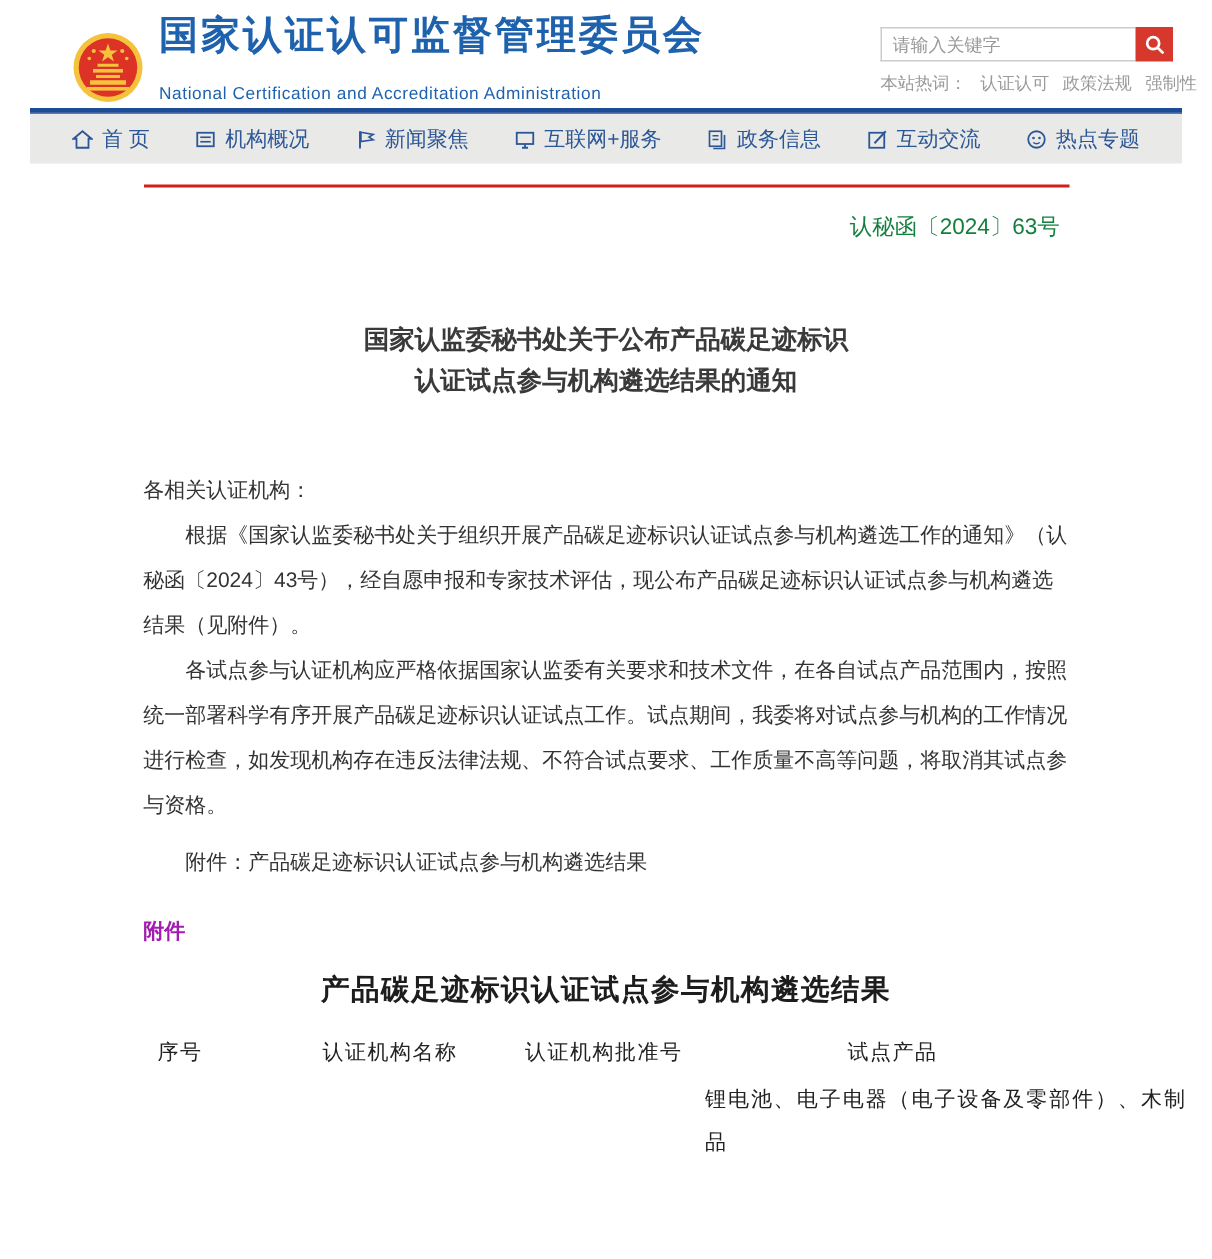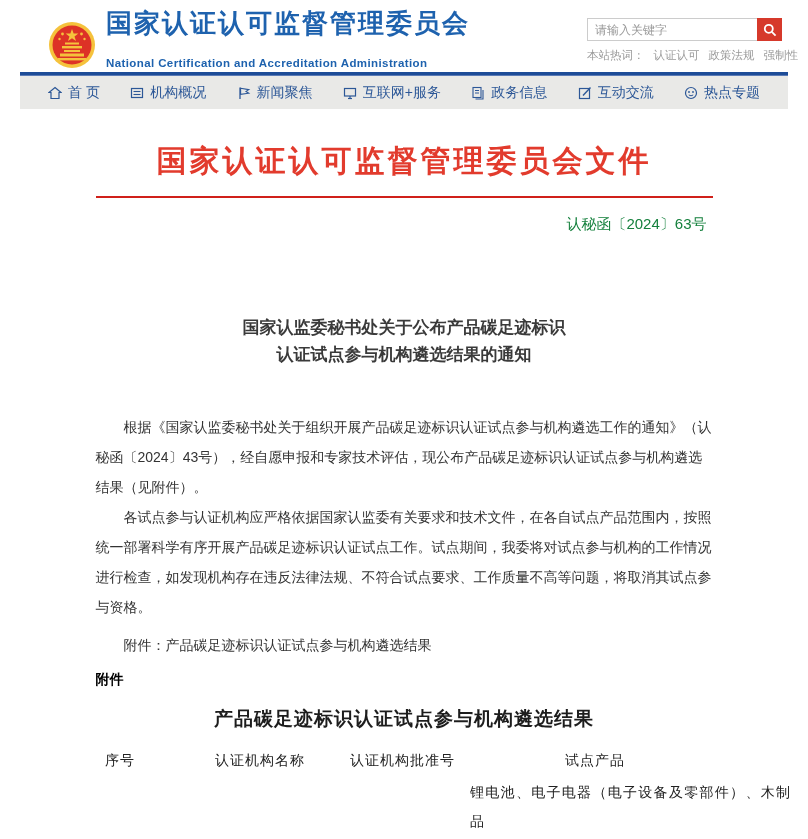--- a/index.html
+++ b/index.html
@@ -6,21 +6,21 @@
   body { background:#fff; }
   .page {
     width:808px; height:839px; position:relative; overflow:hidden;
     background:#fff; font-family:"Liberation Sans", sans-serif;
   }
   
   .header { position:relative; height:72px; background:#fff; }
   .brand { position:absolute; left:48px; top:8px; display:flex; align-items:flex-end; cursor:pointer; }
   .emblem { width:48px; height:48px; margin-right:10px; }
   .site-title { font-size:26px; font-weight:bold; color:#1e62ae; letter-spacing:2px; line-height:30px; }
-  .site-subtitle { font-size:11.5px; font-weight:bold; color:#1e62ae; letter-spacing:.4px; margin-top:19px; }
+  .site-subtitle { font-size:11.5px; font-weight:normal; color:#1e62ae; letter-spacing:.4px; margin-top:19px; }
   .search-area { position:absolute; right:26px; top:18px; width:195px; }
   .search-row { display:flex; align-items:stretch; }
   .search-input { flex:1; height:23px; border:1px solid #ccc; border-right:none; padding:0 7px; font-size:12px; color:#333; outline:none; }
   .search-input::placeholder { color:#999; }
   .search-btn { width:27px; height:23px; background:#d6392b; border:none; display:flex; align-items:center; justify-content:center; cursor:pointer; }
   .hot-words { margin-top:7px; font-size:11.5px; color:#9a9a9a; display:flex; gap:9px; white-space:nowrap; }
   .hot-word { color:#9a9a9a; cursor:pointer; }
   
   .nav-wrap { margin:0 20px; }
   .nav-topline { height:4px; background:#1d4c97; border-bottom:1px solid #5a7ab5; }
@@ -28,25 +28,25 @@
   .nav-item { display:flex; align-items:center; gap:6px; color:#2c5797; font-size:14px; cursor:pointer; }
   .nav-icon { width:14px; height:14px; display:block; }
   
   .banner-title {
     margin-top:32px; text-align:center; color:#e23b2d; font-weight:bold;
     font-size:30px; letter-spacing:3px; font-family:"Liberation Serif", serif;
   }
   .publish-line { margin-top:21px; text-align:center; font-size:12px; color:#e1493b; }
   .red-rule { width:617px; height:2px; background:#d0201a; margin:14px auto 0; }
   .doc-number { width:617px; margin:17px auto 0; text-align:right; font-size:15px; color:#15803d; padding-right:6px; }
-  .doc-title { margin-top:80px; text-align:center; font-size:17px; font-weight:bold; color:#3a3a3a; line-height:27px; }
+  .doc-title { margin-top:52px; text-align:center; font-size:17px; font-weight:bold; color:#3a3a3a; line-height:27px; }
   .doc-body { width:617px; margin:44px auto 0; font-size:14px; color:#333; line-height:30px; }
   .para { text-indent:2em; }
   .att-line { text-indent:2em; margin-top:8px; }
-  .att-label { margin-top:4px; font-weight:bold; color:#000000; }
+  .att-label { margin-top:16px; font-weight:bold; color:#a21caf; }
   
   .att-title {
     margin-top:12px; text-align:center; font-size:19px; font-weight:bold; color:#1d1d1d;
     font-family:"Liberation Serif", serif; letter-spacing:1px;
   }
   .att-table { position:relative; height:110px; margin-top:6px; font-family:"Liberation Serif", serif; color:#222; }
   .th { position:absolute; top:14px; font-size:14px; letter-spacing:1px; }
   .th-no   { left:105px; }
   .th-org  { left:215px; }
   .th-code { left:350px; }
@@ -153,30 +153,30 @@
           <circle cx="7" cy="7" r="5.5" fill="none" stroke="#2c5797" stroke-width="1.2"></circle>
           <circle cx="5" cy="6" r="0.9" fill="#2c5797"></circle>
           <circle cx="9" cy="6" r="0.9" fill="#2c5797"></circle>
           <path d="M4.8 9 Q7 10.6 9.2 9" fill="none" stroke="#2c5797" stroke-width="1"></path>
         </svg>
         <span>热点专题</span>
       </div>
     </div>
   </div>
 
-  <div class="banner-title">国家认证认可监督管理委员会文件</div>
   <div class="red-rule"></div>
   <div class="doc-number">认秘函〔2024〕63号</div>
 
   <div class="doc-title">
     <div>国家认监委秘书处关于公布产品碳足迹标识</div>
     <div>认证试点参与机构遴选结果的通知</div>
   </div>
 
   <div class="doc-body">
+    <div>各相关认证机构：</div>
     <p class="para">根据《国家认监委秘书处关于组织开展产品碳足迹标识认证试点参与机构遴选工作的通知》（认秘函〔2024〕43号），经自愿申报和专家技术评估，现公布产品碳足迹标识认证试点参与机构遴选结果（见附件）。</p>
     <p class="para">各试点参与认证机构应严格依据国家认监委有关要求和技术文件，在各自试点产品范围内，按照统一部署科学有序开展产品碳足迹标识认证试点工作。试点期间，我委将对试点参与机构的工作情况进行检查，如发现机构存在违反法律法规、不符合试点要求、工作质量不高等问题，将取消其试点参与资格。</p>
     <div class="att-line">附件：产品碳足迹标识认证试点参与机构遴选结果</div>
     <div class="att-label">附件</div>
   </div>
 
   <div class="att-title">产品碳足迹标识认证试点参与机构遴选结果</div>
   <div class="att-table">
     <span class="th th-no">序号</span>
     <span class="th th-org">认证机构名称</span>

